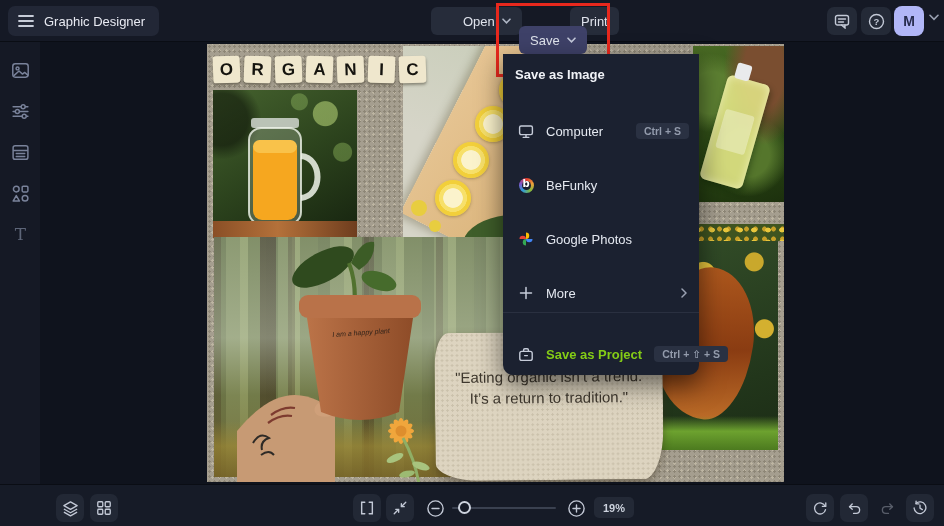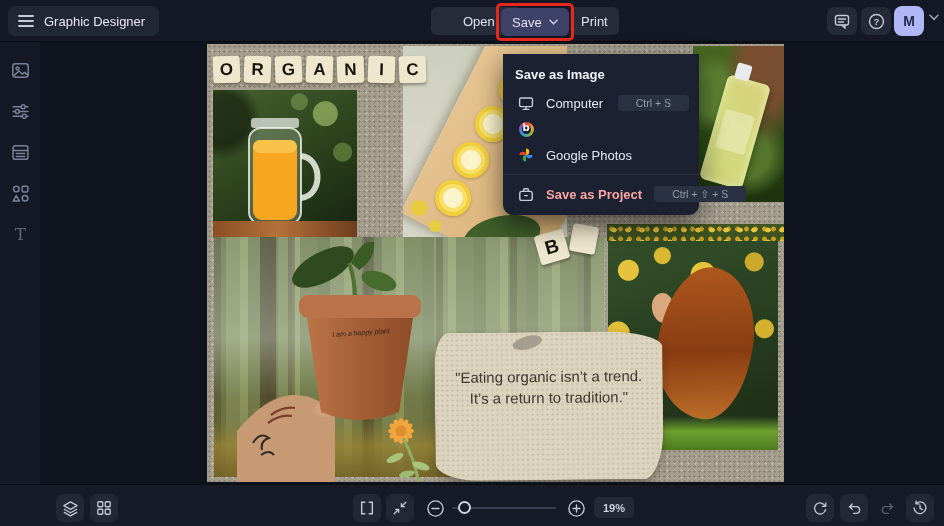--- a/index.html
+++ b/index.html
@@ -10,47 +10,47 @@
   
   .topbar { position:absolute; left:0; top:0; width:944px; height:42px;
             background:#151925; border-bottom:1px solid #0a0d14; z-index:40; }
   .app-chip { position:absolute; left:8px; top:6px; height:30px; padding:0 14px 0 10px;
               background:#222736; border-radius:7px; display:flex; align-items:center; gap:10px; }
   .app-chip span { font-size:13px; color:#e8eaf2; }
   .tb-btn { position:absolute; top:7px; height:28px; padding:0 11px; border:none; cursor:pointer;
             background:#262c3a; color:#dfe3ec; border-radius:6px; font-size:13px;
             font-family:inherit; display:flex; align-items:center; gap:7px; }
   .btn-open { left:431px;padding-left:32px; }
-  .save-outline { position:absolute; left:496px; top:3px; padding:2px; border:3px solid #e8281d;
-                  border-radius:5px; z-index:60; }
+  .save-outline { position:absolute; left:496px; top:3px; padding:20px; border:3px solid #e8281d;
+                  border-radius:0; z-index:60; }
   .btn-save { position:relative; top:0; left:0; background:#3e4168; }
   .btn-print { left:570px; }
   .icon-btn { position:absolute; top:7px; width:30px; height:28px; border:none; cursor:pointer;
               background:#242a37; border-radius:7px; display:flex; align-items:center; justify-content:center; }
   .btn-comment { left:827px; }
   .btn-help { left:861px; }
   .avatar { position:absolute; left:894px; top:6px; width:30px; height:30px; border-radius:8px;
             background:#b1b6f7; color:#262b4d; font-weight:bold; font-size:14px;
             display:flex; align-items:center; justify-content:center; cursor:pointer; border:none; font-family:inherit; }
   .acct-chev { position:absolute; left:929px; top:14px; cursor:pointer; }
   svg.ic { display:block; }
   .muted { color:#aeb5c4; }
 
   
   .dropdown { position:absolute; left:503px; top:54px; width:196px; background:#1b2130;
               border-radius:0 0 10px 10px; box-shadow:0 10px 26px rgba(0,0,0,.55);
               padding:6px 0 8px; z-index:55; }
   .menu-header { font-size:13px; font-weight:bold; color:#f0f2f7; padding:7px 12px 8px; }
-  .menu-item { height:26px; display:flex; align-items:center; padding:0 10px 0 15px; cursor:pointer; gap:12px; }
+  .menu-item { height:26px; display:flex; align-items:center; padding:0 10px 0 15px; cursor:pointer; gap:12px;margin-top:28px; }
   .mi-icon { width:16px; height:16px; display:flex; align-items:center; justify-content:center; color:#c6ccd9; flex:0 0 16px; }
   .mi-label { font-size:13px; color:#e4e8f0; flex:1 1 auto; white-space:nowrap; }
-  .mi-badge { font-size:10.5px; color:#939bac; background:#2a3142; border-radius:4px; padding:2px 18px; white-space:nowrap; }
+  .mi-badge { font-size:10.5px; color:#939bac; background:#2a3142; border-radius:4px; padding:2px 8px; white-space:nowrap;font-weight:bold; }
   .mi-chev { color:#9aa1b2; margin-right:2px; }
   .menu-sep { height:1px; background:#2a3040; margin:6px 0 6px; }
-  .menu-item.project .mi-label { font-weight:bold; color:#fca5a5;text-align:right; }
+  .menu-item.project .mi-label { font-weight:bold; color:#84cc16;text-align:right; }
   .bf-logo { position:relative; width:15px; height:15px; border-radius:50%;
              background:conic-gradient(#e23b2e,#f0a03a,#83b93c,#2f9bd8,#8256c8,#e23b2e); }
   .bf-logo::after { content:""; position:absolute; inset:3px; background:#1b2130; border-radius:50%; }
   .bf-logo b { position:absolute; z-index:1; left:0; right:0; top:0.5px; text-align:center;
                font-size:10px; color:#fff; font-family:"DejaVu Sans",sans-serif; }
 
   
   .sidebar { position:absolute; left:0; top:42px; width:40px; height:442px; background:#151925;
              display:flex; flex-direction:column; align-items:center; gap:19px; padding-top:17px; z-index:30; }
   .sb-btn { width:22px; height:22px; background:none; border:none; color:#79829a; cursor:pointer;
@@ -394,35 +394,47 @@
       <span class="mi-label">Computer</span>
       <span class="mi-badge">Ctrl + S</span>
     </div>
 
     <div class="menu-item">
       <span class="mi-icon">
           <span class="bf-logo">
             <b>b</b>
           </span>
         </span>
+      <span class="mi-label">BeFunky</span>
     </div>
 
 
     <div class="menu-item">
       <span class="mi-icon">
         <svg class="ic" width="16" height="16" viewBox="0 0 16 16">
             <path d="M8,8 H1.5 a3.25,3.25 0 0 1 6.5,0 Z" fill="#ea4335"></path>
             <path d="M8,8 V1.5 a3.25,3.25 0 0 1 0,6.5 Z" fill="#fbbc04"></path>
             <path d="M8,8 h6.5 a3.25,3.25 0 0 1 -6.5,0 Z" fill="#4285f4"></path>
             <path d="M8,8 v6.5 a3.25,3.25 0 0 1 0,-6.5 Z" fill="#34a853"></path>
           </svg>
       </span>
       <span class="mi-label">Google Photos</span>
     </div>
 
+    <div class="menu-item">
+      <span class="mi-icon">
+        <svg class="ic" width="14" height="14" viewBox="0 0 14 14" stroke="currentColor" stroke-width="1.5" stroke-linecap="round">
+            <path d="M7,1.5 V12.5 M1.5,7 H12.5"></path>
+          </svg>
+      </span>
+      <span class="mi-label">More</span>
+      <svg class="ic mi-chev" width="6" height="10" viewBox="0 0 6 10" fill="none" stroke="currentColor" stroke-width="1.5" stroke-linecap="round">
+          <path d="M1,1 L5,5 L1,9"></path>
+        </svg>
+    </div>
 
     <div class="menu-sep"></div>
 
     <div class="menu-item project">
       <span class="mi-icon">
         <svg class="ic" width="16" height="15" viewBox="0 0 16 15" fill="none" stroke="currentColor" stroke-width="1.4" stroke-linecap="round">
             <rect x="1.8" y="4.4" width="12.4" height="9" rx="2"></rect>
             <path d="M5.6,4.2 V3 a1.2,1.2 0 0 1 1.2,-1.2 h2.4 a1.2,1.2 0 0 1 1.2,1.2 V4.2 M6.6,8.6 h2.8"></path>
           </svg>
       </span>

